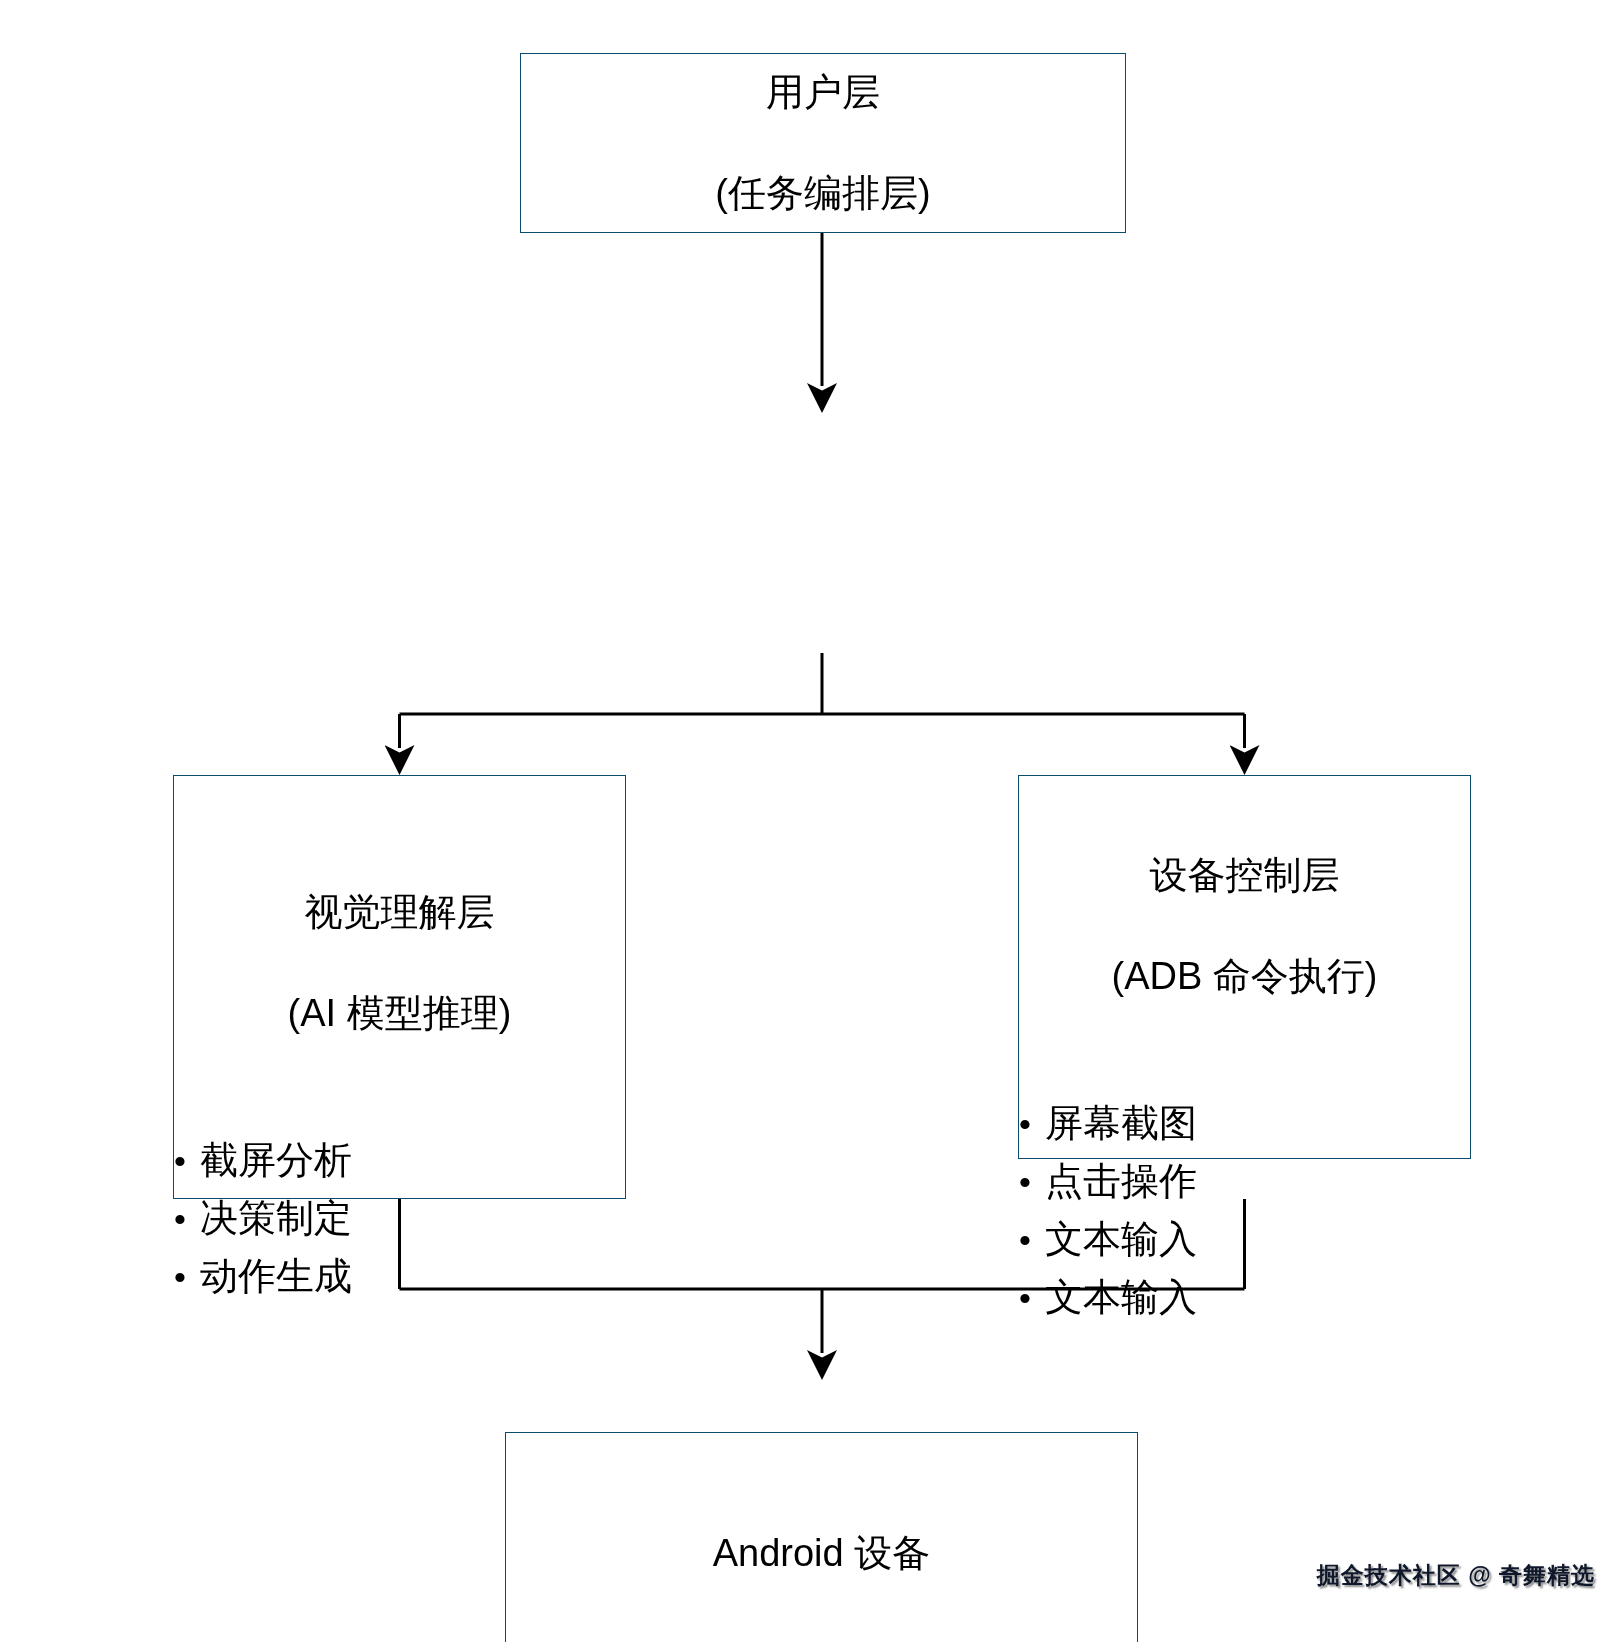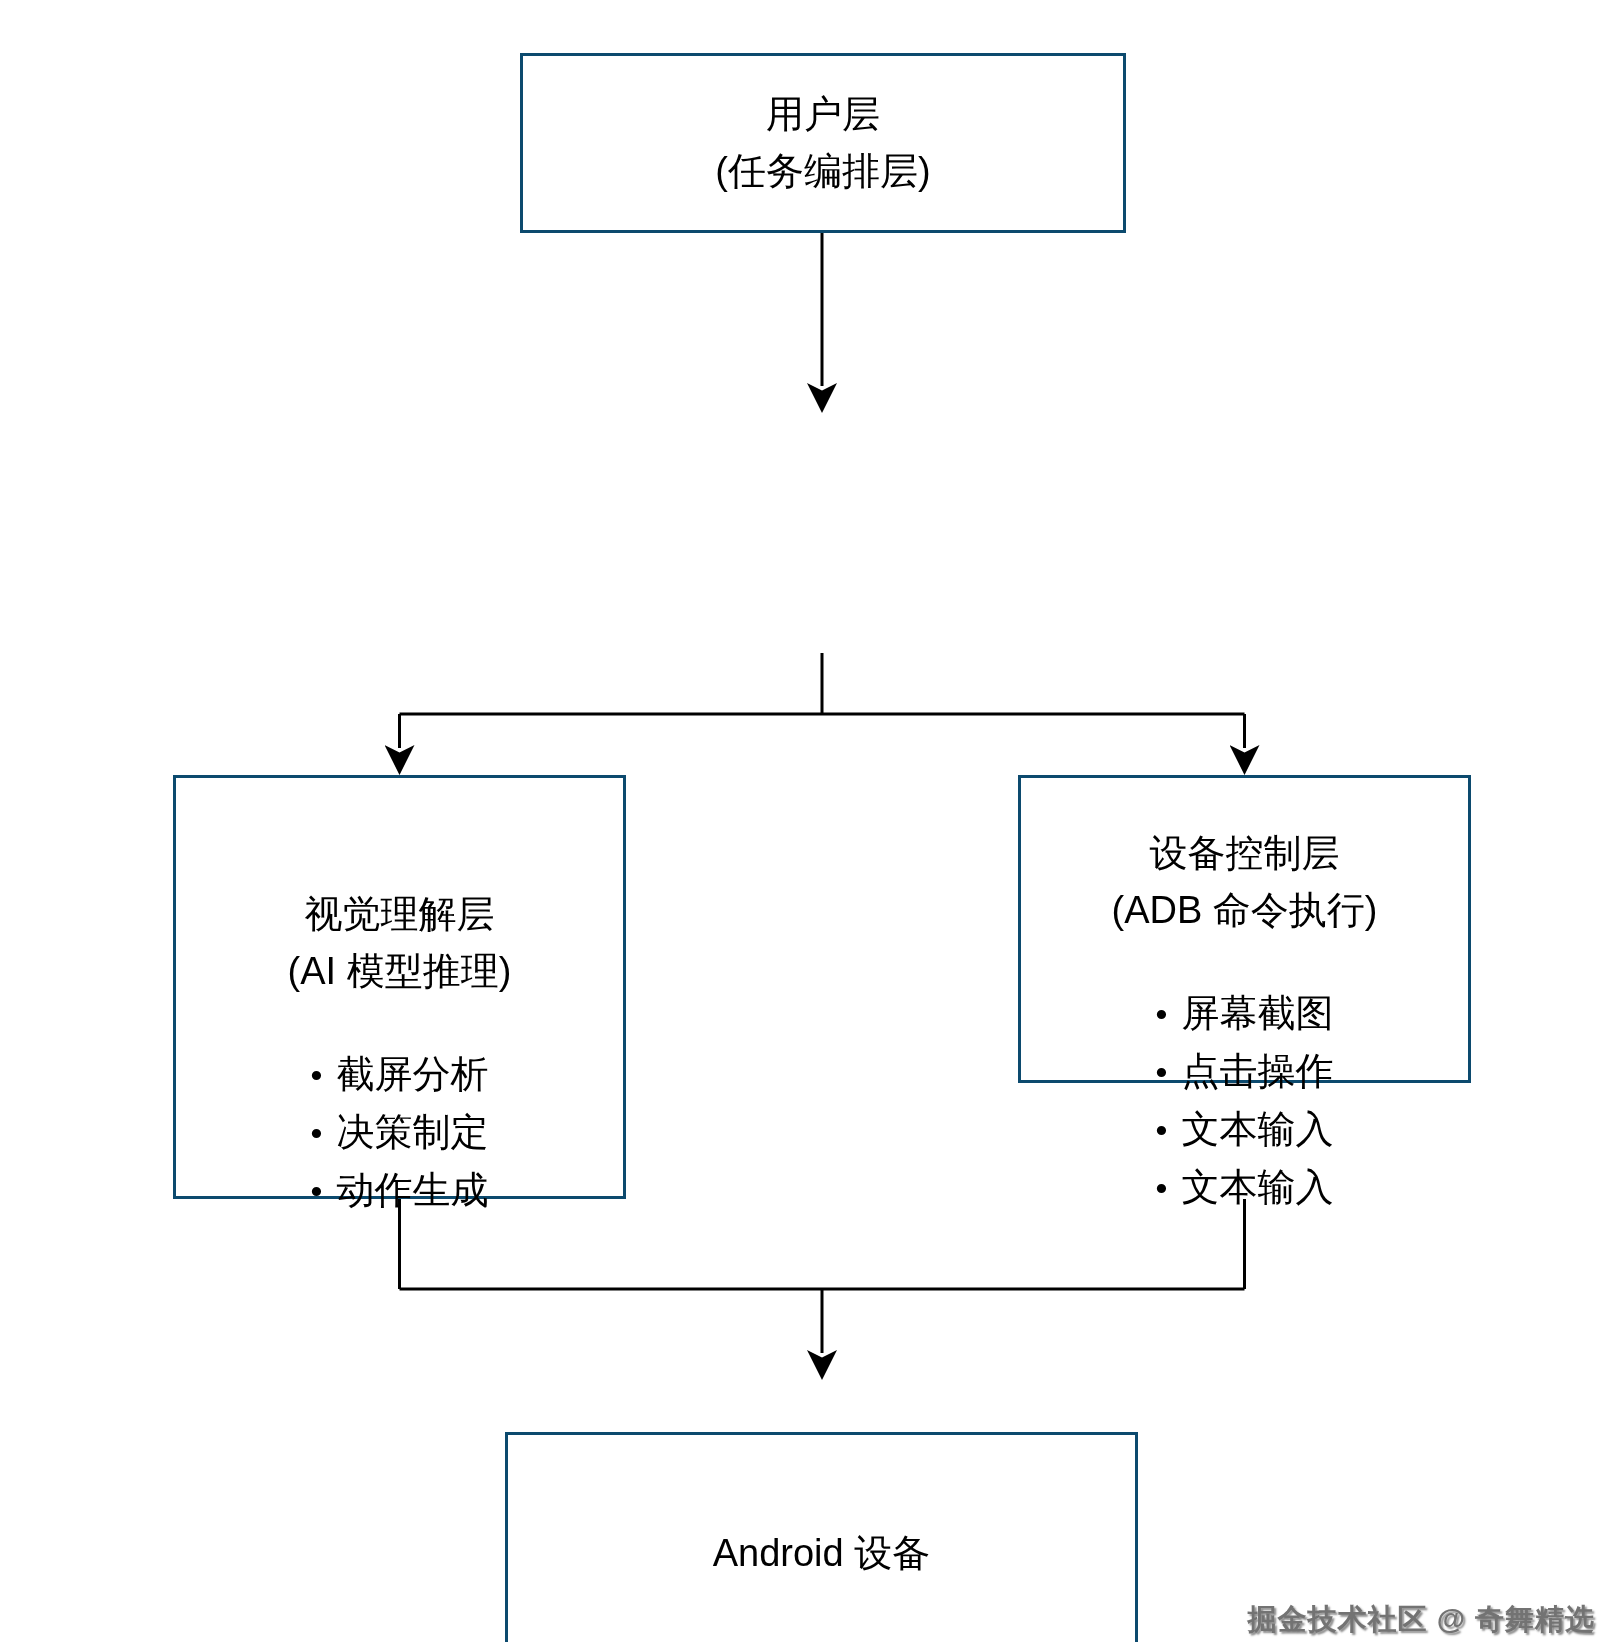--- a/index.html
+++ b/index.html
@@ -14,54 +14,53 @@
   }
   .connector-layer {
     position: absolute;
     left: 0; top: 0;
     width: 1618px; height: 1642px;
   }
   .box {
     position: absolute;
     box-sizing: border-box;
     background: #ffffff;
-    border: 3px solid #0c4a6e;
+    border: 1px solid #0c4a6e;
     display: flex;
     flex-direction: column;
-    align-items: center;
     justify-content: center;
     text-align: center;
     font-size: 38px;
     line-height: 57px;
+    gap: 44px;
   }
   .box.top-aligned { justify-content: flex-start; }
   .box-user          { left: 520px;  top: 53px;   width: 606px;  height: 180px; }
   .box-orchestration { left: 112px;  top: 413px;  width: 1419px; height: 241px; }
   .box-vision        { left: 173px;  top: 775px;  width: 453px;  height: 424px; padding-top: 108px; }
-  .box-device        { left: 1018px; top: 775px;  width: 453px;  height: 308px; padding-top: 47px; }
+  .box-device        { left: 1018px; top: 775px;  width: 453px;  height: 384px; padding-top: 71px; }
   .box-android       { left: 505px;  top: 1432px; width: 633px;  height: 242px; }
   .bullet-list {
     list-style: none;
     margin: 46px 0 0 0;
     padding: 0;
     text-align: left;
   }
   .bullet-list li { display: flex; align-items: baseline; }
   .bullet-glyph { margin-right: 14px; font-size: 34px; }
   .watermark {
     position: absolute;
     right: 23px;
     top: 1560px;
-    font-size: 29px;
+    font-size: 23px;
     font-weight: 700;
     letter-spacing: 1px;
-    color: #737373;
+    color: #0f172a;
     text-shadow: 2px 2px 2px #8c8c8c, -1px -1px 0 #ffffff;
     white-space: nowrap;
-    margin-top: 40px;
   }
 </style>
 </head>
 <body>
 
 <div class="canvas">
 
   <svg class="connector-layer" viewBox="0 0 1618 1642" xmlns="http://www.w3.org/2000/svg">
     <defs>
       <marker id="arrow" viewBox="0 0 10 10" refX="1" refY="5" markerWidth="10" markerHeight="10" orient="auto">

